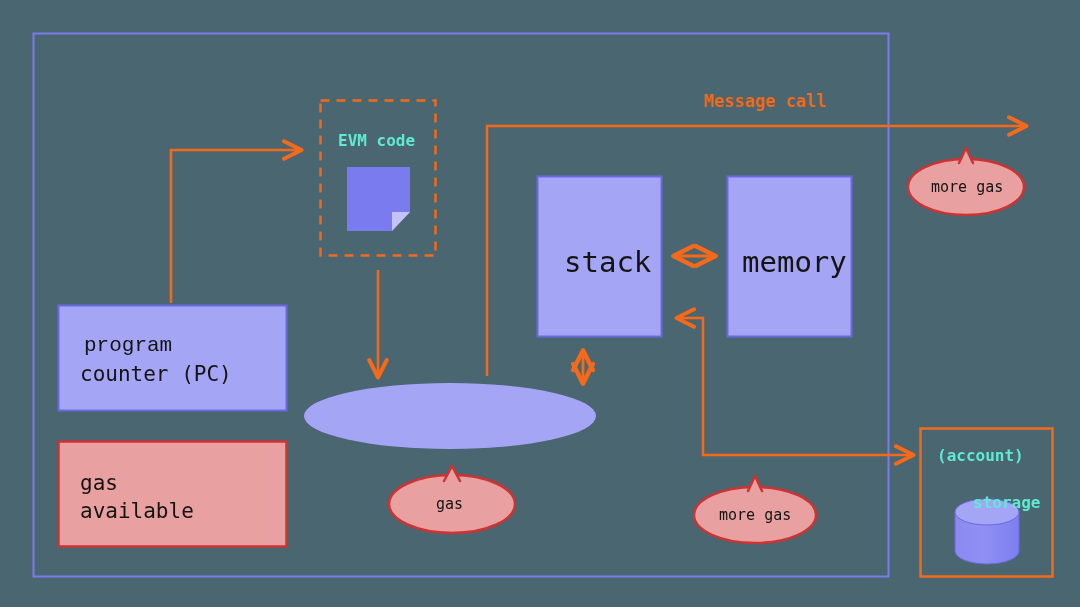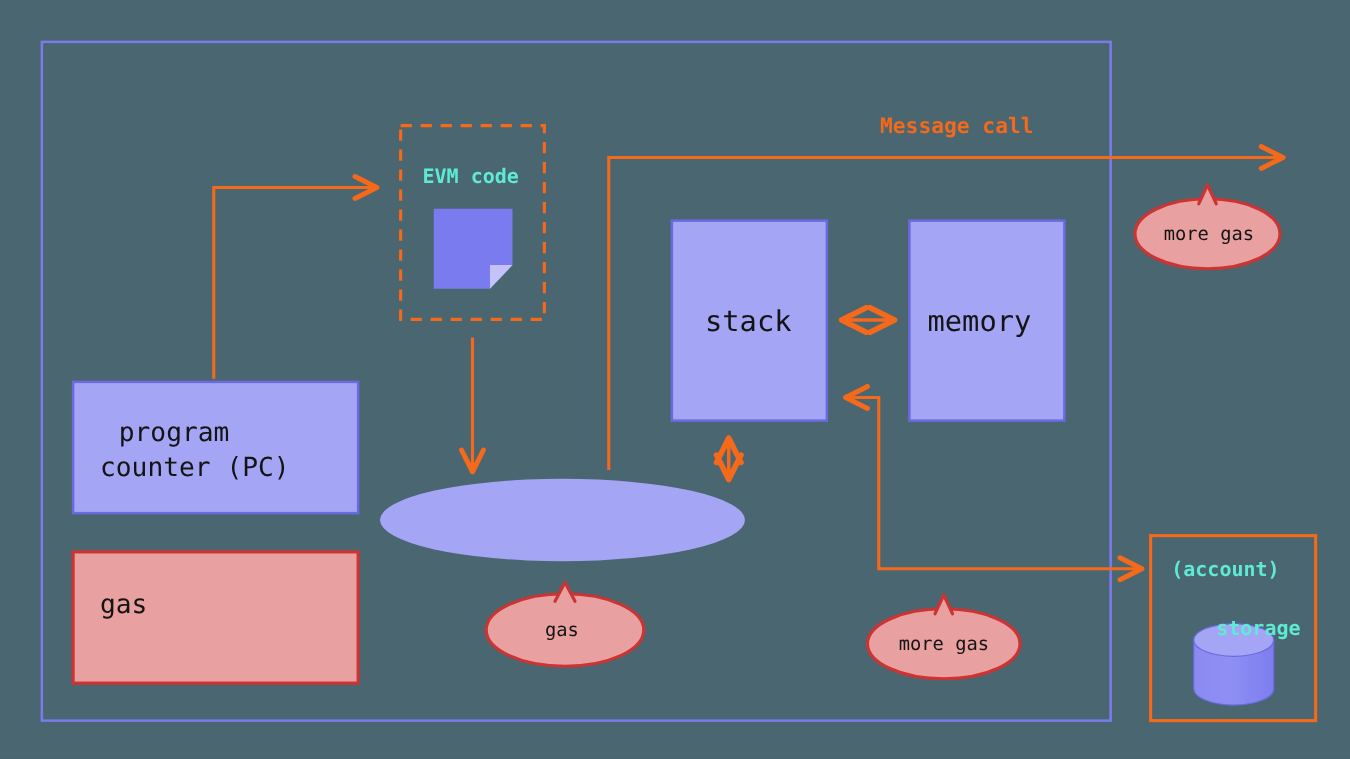--- a/index.html
+++ b/index.html
@@ -27,21 +27,21 @@
     pointer-events: none;
     white-space: pre;
     line-height: 1.28;
   }
   .box-label {
     color: #141414;
     font-size: 21px;
   }
   .mid-label {
     color: #141414;
-    font-size: 23px;
+    font-size: 29px;
   }
   .small-label {
     color: #141414;
     font-size: 15px;
   }
   .orange-label {
     color: #5eead4;
     font-size: 16px;
     font-weight: bold;
   }
@@ -121,24 +121,25 @@
 
     <path d="M675,256 L714,256" fill="none" stroke="#f4691a" stroke-width="2.8" marker-start="url(#arrow-orange-rev)" marker-end="url(#arrow-orange)"></path>
 
     <path d="M583,352 L583,382" fill="none" stroke="#f4691a" stroke-width="2.8" marker-start="url(#arrow-orange-rev)" marker-end="url(#arrow-orange)"></path>
 
     <path d="M678,318 L703,318 L703,455 L912,455" fill="none" stroke="#f4691a" stroke-width="2.5" marker-start="url(#arrow-orange-rev)" marker-end="url(#arrow-orange)"></path>
   </svg>
 
   <div class="lbl orange-label" style="left:338px; top:131px;">EVM code</div>
 
-  <div class="lbl box-label" style="left:95px; top:333px;">program</div>
+  <div class="lbl box-label" style="left:84px; top:333px;font-family:Liberation Mono, monospace;">program</div>
   <div class="lbl box-label" style="left:80px; top:361px;">counter (PC)</div>
 
   <div class="lbl box-label" style="left:80px; top:470px;">gas</div>
+  <div class="lbl box-label" style="left:80px; top:498px;">available</div>
 
 
   <div class="lbl small-label" style="left:436px; top:495px;">gas</div>
 
   <div class="lbl mid-label" style="left:564px; top:244px;">stack</div>
 
   <div class="lbl mid-label" style="left:742px; top:244px;text-align:right;">memory</div>
 
   <div class="lbl small-label" style="left:931px; top:178px;">more gas</div>
 

